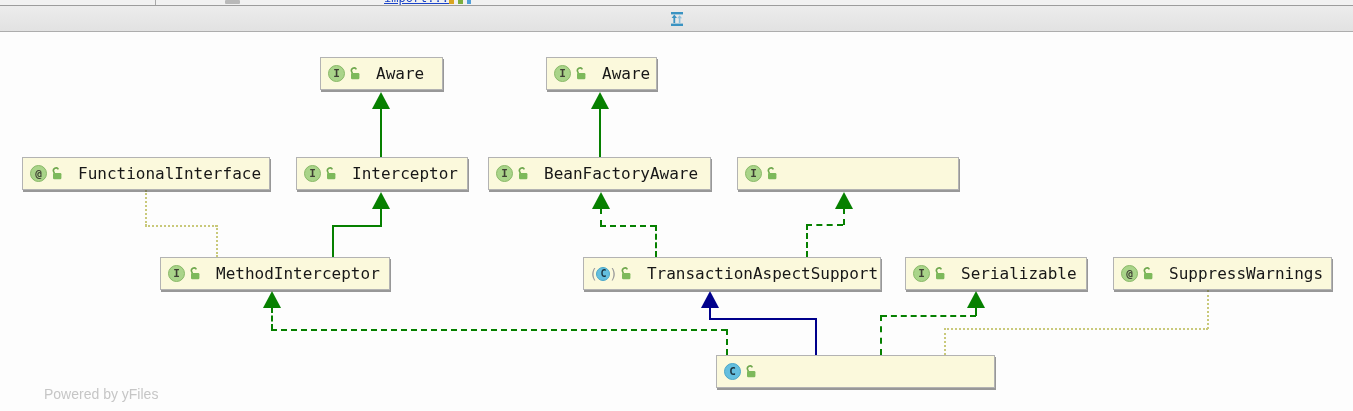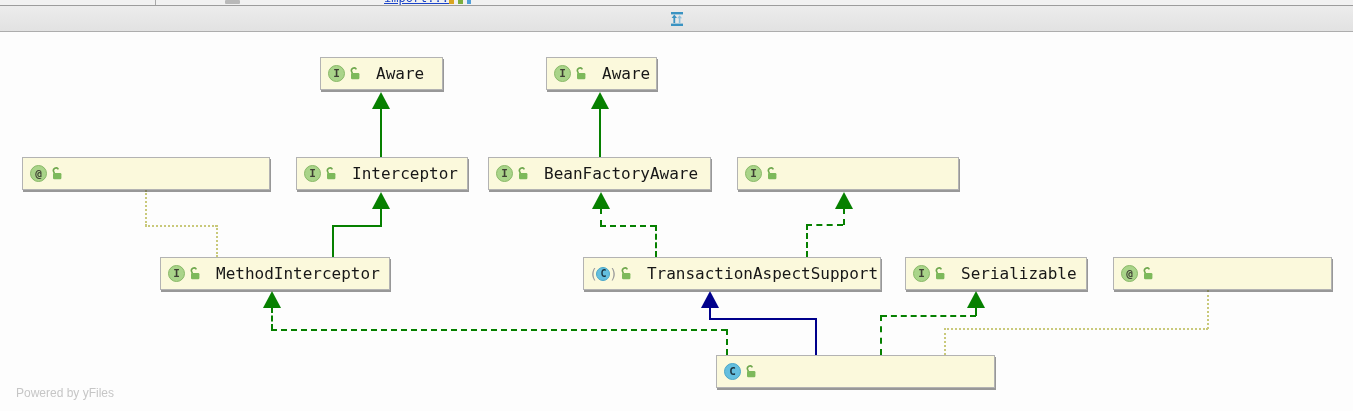--- a/index.html
+++ b/index.html
@@ -52,21 +52,21 @@
   .dg-v { width:0; border-left:2px dashed #068000; }
   .dg-h { height:0; border-top:2px dashed #068000; }
   .do-v { width:0; border-left:2px dotted #C9C97B; }
   .do-h { height:0; border-top:2px dotted #C9C97B; }
   .sb-v { width:0; border-left:2px solid #00008B; }
   .sb-h { height:0; border-top:2px solid #00008B; }
   .arr-up { width:0; height:0; border-left:9px solid transparent; border-right:9px solid transparent; }
   .arr-green { border-bottom:17px solid #068000; }
   .arr-blue  { border-bottom:17px solid #00008B; }
 
-  .watermark { position:absolute; left:16px; top:354px; font-size:12px; color:#C6C6C6; }
+  .watermark { position:absolute; left:44px; top:354px; font-size:14px; color:#C6C6C6; }
 
   
   .pos-0  { left:320px;  top:25px;  width:123px; }
   .pos-1  { left:546px;  top:25px;  width:111px; }
   .pos-2  { left:22px;   top:125px; width:248px; }
   .pos-3  { left:296px;  top:125px; width:172px; }
   .pos-4  { left:488px;  top:125px; width:223px; }
   .pos-5  { left:737px;  top:125px; width:222px; }
   .pos-6  { left:160px;  top:225px; width:230px; }
   .pos-7  { left:583px;  top:225px; width:298px; }
@@ -160,20 +160,21 @@
       </svg>
     <span class="node-label">Aware</span>
   </div>
 
   <div class="node pos-2">
     <span class="badge badge-green">@</span>
     <svg class="lock" width="13" height="13" viewBox="0 0 13 13">
         <path d="M3 6 L3 4 A2.6 2.6 0 0 1 8.2 3.4" fill="none" stroke="#6FA84E" stroke-width="1.6" transform="rotate(-22 5 5)"></path>
         <rect x="2" y="6" width="8.4" height="6.2" rx="1.2" fill="#7DB95B"></rect>
       </svg>
+    <span class="node-label">FunctionalInterface</span>
   </div>
 
   <div class="node pos-3">
     <span class="badge badge-green">I</span>
     <svg class="lock" width="13" height="13" viewBox="0 0 13 13">
         <path d="M3 6 L3 4 A2.6 2.6 0 0 1 8.2 3.4" fill="none" stroke="#6FA84E" stroke-width="1.6" transform="rotate(-22 5 5)"></path>
         <rect x="2" y="6" width="8.4" height="6.2" rx="1.2" fill="#7DB95B"></rect>
       </svg>
     <span class="node-label">Interceptor</span>
   </div>
@@ -223,20 +224,21 @@
       </svg>
     <span class="node-label">Serializable</span>
   </div>
 
   <div class="node pos-9">
     <span class="badge badge-green">@</span>
     <svg class="lock" width="13" height="13" viewBox="0 0 13 13">
         <path d="M3 6 L3 4 A2.6 2.6 0 0 1 8.2 3.4" fill="none" stroke="#6FA84E" stroke-width="1.6" transform="rotate(-22 5 5)"></path>
         <rect x="2" y="6" width="8.4" height="6.2" rx="1.2" fill="#7DB95B"></rect>
       </svg>
+    <span class="node-label">SuppressWarnings</span>
   </div>
 
   <div class="node pos-10">
     <span class="badge badge-cyan">C</span>
     <svg class="lock" width="13" height="13" viewBox="0 0 13 13">
         <path d="M3 6 L3 4 A2.6 2.6 0 0 1 8.2 3.4" fill="none" stroke="#6FA84E" stroke-width="1.6" transform="rotate(-22 5 5)"></path>
         <rect x="2" y="6" width="8.4" height="6.2" rx="1.2" fill="#7DB95B"></rect>
       </svg>
   </div>
 

